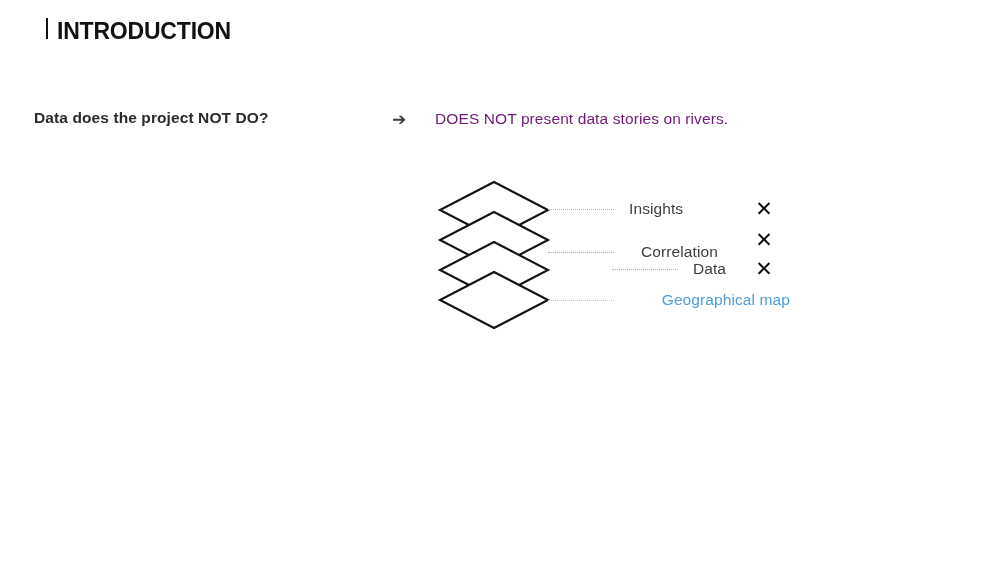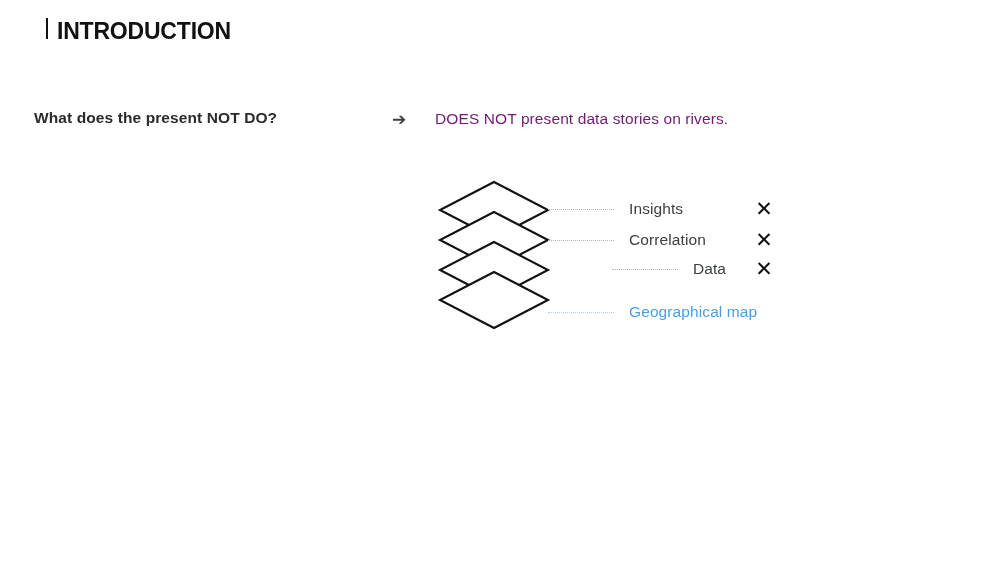--- a/index.html
+++ b/index.html
@@ -135,21 +135,21 @@
 </head>
 <body>
 
 <div class="slide">
 
   <div class="slide-title">
     <span class="title-bar"></span>
     <span>INTRODUCTION</span>
   </div>
 
-  <div class="question-label">What does the present NOT DO?</div>
+  <div class="question-label">Data does the project NOT DO?</div>
   <div class="answer-arrow">➔</div>
   <div class="answer-text">DOES NOT present data stories on rivers.</div>
 
   <div class="layer-diagram">
 
     <svg class="layer-stack" viewBox="0 0 130 162">
       <g fill="#ffffff" stroke="#111111" stroke-width="2.1" stroke-linejoin="miter">
         <polygon points="64,10 118,38 64,66 10,38"></polygon>
         <polygon points="64,40 118,68 64,96 10,68"></polygon>
         <polygon points="64,70 118,98 64,126 10,98"></polygon>
@@ -158,33 +158,33 @@
     </svg>
 
     <div class="layer-rows">
 
       <div class="layer-row" style="top:25px;">
         <span class="leader"></span>
         <span class="layer-label">Insights</span>
       </div>
       <div class="cross-mark" style="top:25px;">✕</div>
 
-      <div class="layer-row" style="top:56px;">
+      <div class="layer-row" style="top:68px;gap:12px;">
         <span class="leader"></span>
         <span class="layer-label">Correlation</span>
       </div>
       <div class="cross-mark" style="top:56px;">✕</div>
 
       <div class="layer-row" style="top:85px;justify-content:center;">
         <span class="leader"></span>
         <span class="layer-label">Data</span>
       </div>
       <div class="cross-mark" style="top:85px;">✕</div>
 
-      <div class="layer-row" style="top:128px;">
+      <div class="layer-row" style="top:116px;justify-content:space-between;">
         <span class="leader accent"></span>
         <span class="layer-label accent">Geographical map</span>
       </div>
 
     </div>
   </div>
 
 </div>
 
 </body></html>

